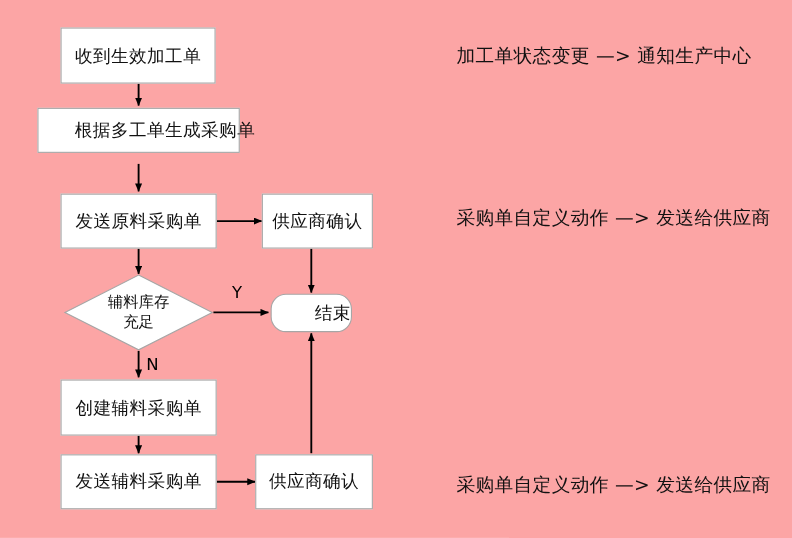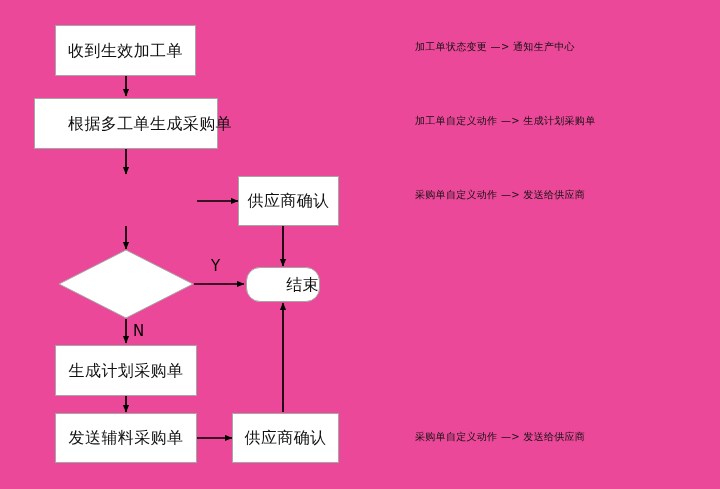--- a/index.html
+++ b/index.html
@@ -11,21 +11,21 @@
     width: 720px;
     height: 489px;
     font-family: "DejaVu Sans", "Liberation Sans", sans-serif;
     color: #000000;
     overflow: hidden;
   }
   #canvas {
     position: relative;
     width: 720px;
     height: 489px;
-    background: #ec4899;
+    background: #fca5a5;
   }
   svg.wires {
     position: absolute;
     left: 0;
     top: 0;
     width: 720px;
     height: 489px;
     pointer-events: none;
   }
   .node {
@@ -67,21 +67,21 @@
     white-space: nowrap;
   }
   .edge-label {
     position: absolute;
     font-size: 15px;
     font-family: "DejaVu Sans", "Liberation Sans", sans-serif;
     color: #000000;
   }
   .note {
     position: absolute;
-    font-size: 10px;
+    font-size: 17px;
     line-height: 1.3;
     color: #111111;
     white-space: nowrap;
     letter-spacing: 0.3px;
   }
 </style>
 </head>
 <body>
 
 <div id="canvas">
@@ -111,52 +111,58 @@
 
     <line x1="197" y1="438" x2="232" y2="438" stroke="#000000" stroke-width="1.7" marker-end="url(#arrow)"></line>
 
     <line x1="283" y1="412" x2="283" y2="303" stroke="#000000" stroke-width="1.7" marker-end="url(#arrow)"></line>
   </svg>
 
   <div class="node" style="left:55px; top:25px; width:141px; height:51px;">
     <span>收到生效加工单</span>
   </div>
 
-  <div class="node" style="left:34px; top:98px; width:184px; height:51px;padding-left:48px;">
+  <div class="node" style="left:34px; top:98px; width:184px; height:41px;padding-left:48px;">
     <span>根据多工单生成采购单</span>
   </div>
 
+  <div class="node" style="left:55px; top:176px; width:142px; height:50px;">
+    <span>发送原料采购单</span>
+  </div>
 
   <div class="node" style="left:238px; top:176px; width:101px; height:50px;">
     <span>供应商确认</span>
   </div>
 
   <div class="diamond-wrap" style="left:58px; top:249px; width:136px; height:70px;">
     <svg width="136" height="70" viewBox="0 0 136 70" xmlns="http://www.w3.org/2000/svg">
       <polygon points="68,1 135,35 68,69 1,35" fill="#ffffff" stroke="#a6a6a6" stroke-width="1"></polygon>
     </svg>
+    <div class="diamond-label">
+      <div>辅料库存</div>
+      <div>充足</div>
+    </div>
   </div>
 
   <div class="node rounded" style="left:246px; top:267px; width:74px; height:35px;justify-content:flex-end;">
     <span>结束</span>
   </div>
 
   <div class="node" style="left:55px; top:345px; width:142px; height:51px;">
-    <span>生成计划采购单</span>
+    <span>创建辅料采购单</span>
   </div>
 
   <div class="node" style="left:55px; top:413px; width:142px; height:50px;">
     <span>发送辅料采购单</span>
   </div>
 
   <div class="node" style="left:232px; top:413px; width:107px; height:50px;">
     <span>供应商确认</span>
   </div>
 
   <div class="edge-label" style="left:211px; top:257px;">Y</div>
   <div class="edge-label" style="left:133px; top:322px;">N</div>
 
   <div class="note" style="left:415px; top:40px;">加工单状态变更 —&gt; 通知生产中心</div>
-  <div class="note" style="left:415px; top:114px;">加工单自定义动作 —&gt; 生成计划采购单</div>
   <div class="note" style="left:415px; top:188px;">采购单自定义动作 —&gt; 发送给供应商</div>
   <div class="note" style="left:415px; top:430px;">采购单自定义动作 —&gt; 发送给供应商</div>
 
 </div>
 
 </body></html>

